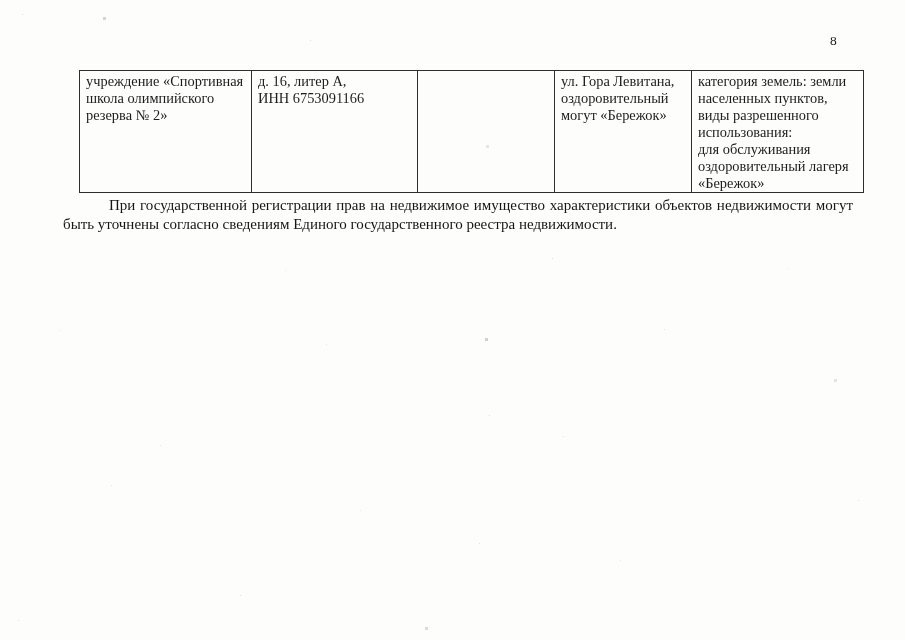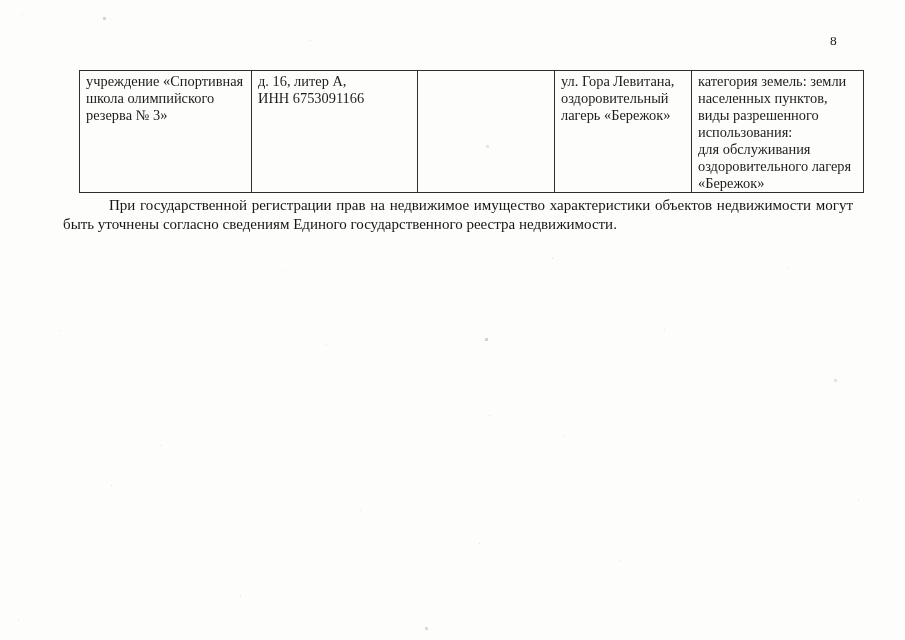--- a/index.html
+++ b/index.html
@@ -101,32 +101,32 @@
       <col style="width:172px">
       <col style="width:166px">
       <col style="width:137px">
       <col style="width:137px">
       <col style="width:172px">
     </colgroup>
     <tbody>
       <tr>
         <td>учреждение «Спортивная
 школа олимпийского
-резерва № 3»</td>
+резерва № 2»</td>
         <td>д. 16, литер А,
 ИНН 6753091166</td>
         <td></td>
         <td>ул. Гора Левитана,
 оздоровительный
-лагерь «Бережок»</td>
+могут «Бережок»</td>
         <td>категория земель: земли
 населенных пунктов,
 виды разрешенного
 использования:
 для обслуживания
-оздоровительного лагеря
+оздоровительный лагеря
 «Бережок»</td>
       </tr>
     </tbody>
   </table>
 
   <p class="note">При государственной регистрации прав на недвижимое имущество характеристики объектов недвижимости могут быть уточнены согласно сведениям Единого государственного реестра недвижимости.</p>
 </div>
 
 </body></html>

